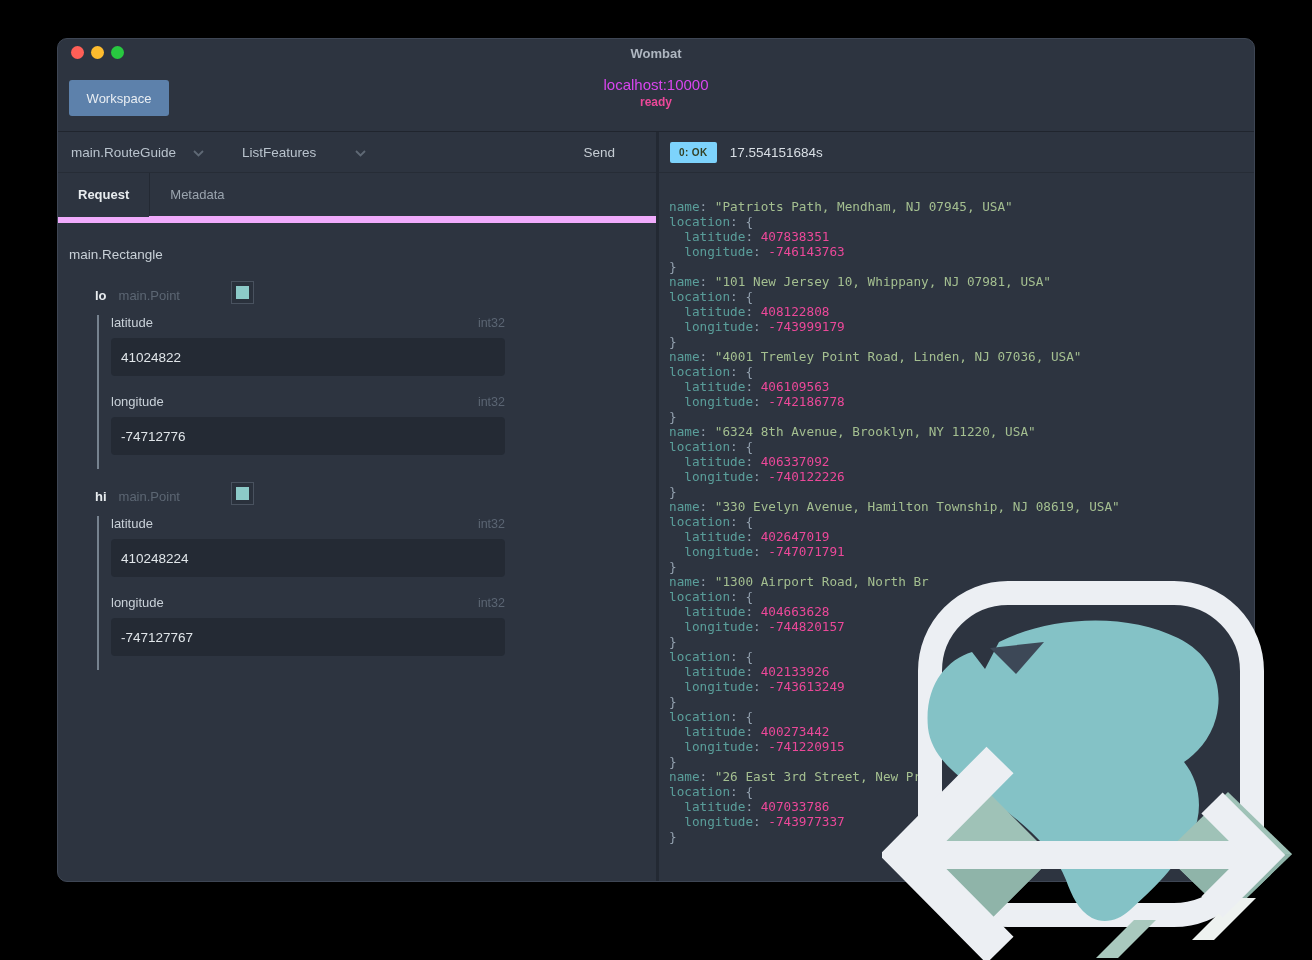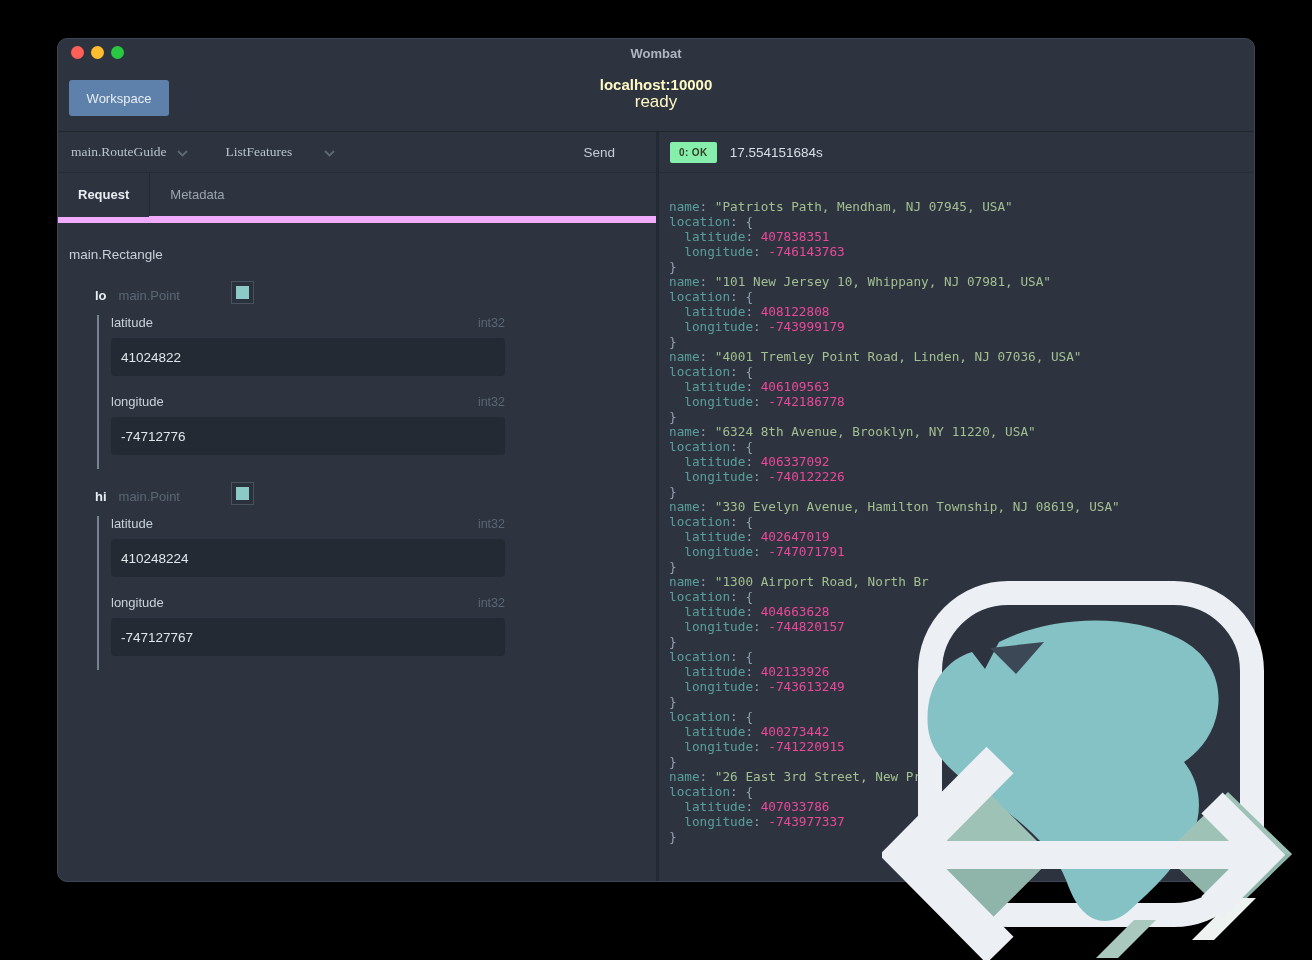--- a/index.html
+++ b/index.html
@@ -12,35 +12,35 @@
   .titlebar{height:28px;position:relative;flex:0 0 auto;}
   .lights{position:absolute;left:13px;top:7px;display:flex;gap:7px;}
   .light{width:13px;height:13px;border-radius:50%;}
   .light.red{background:#ff5f57;} .light.yellow{background:#febc2e;} .light.green{background:#28c840;}
   .win-title{position:absolute;left:0;right:0;top:7px;text-align:center;font-size:13px;font-weight:bold;color:#aeb6c0;}
   
   .header{height:64px;position:relative;flex:0 0 auto;border-bottom:1px solid #20252e;}
   .workspace-btn{position:absolute;left:11px;top:13px;width:100px;height:36px;background:#5d81ab;
                  color:#e9eef3;font-size:13px;border:none;border-radius:3px;display:flex;align-items:center;justify-content:center;}
   .conn{position:absolute;left:0;right:0;top:9px;text-align:center;}
-  .conn .host{font-size:15px;font-weight:bold;color:#fef9c3;line-height:18px;}
-  .conn .state{font-size:17px;font-weight:normal;color:#fef9c3;line-height:16px;}
+  .conn .host{font-size:15px;font-weight:normal;color:#d946ef;line-height:18px;}
+  .conn .state{font-size:12px;font-weight:bold;color:#ec4899;line-height:16px;}
   
   .main{flex:1;display:flex;min-height:0;}
   .panel{display:flex;flex-direction:column;min-width:0;}
   .panel.left{width:598px;flex:0 0 auto;}
   .divider{width:3px;background:#232933;flex:0 0 auto;}
   .panel.right{flex:1;}
   
   .toolbar{height:40px;flex:0 0 auto;display:flex;align-items:center;border-bottom:1px solid #262c36;}
-  .selector{display:flex;align-items:center;gap:10px;color:#b9c3cd;font-size:13.5px;margin-left:13px;cursor:default;font-family:Liberation Serif, serif;}
+  .selector{display:flex;align-items:center;gap:17px;color:#b9c3cd;font-size:13.5px;margin-left:13px;cursor:default;}
   .selector + .selector{margin-left:38px;}
   .chev{width:11px;height:7px;margin-top:2px;}
   .send-btn{margin-left:auto;margin-right:35px;background:none;border:none;color:#c6cdd4;font-size:13.5px;}
-  .status-badge{margin-left:11px;background:#86efac;color:#333f22;font-size:10px;font-weight:bold;
+  .status-badge{margin-left:11px;background:#7dd3fc;color:#333f22;font-size:10px;font-weight:bold;
                 padding:5px 9px;border-radius:2px;letter-spacing:.4px;}
   .duration{margin-left:13px;color:#d9dfe5;font-size:13.5px;}
   
   .tabbar{height:43px;flex:0 0 auto;display:flex;align-items:stretch;border-bottom:7px solid #f0abfc;}
   .tab{display:flex;align-items:center;padding:0 20px;font-size:13px;color:#9aa4ae;position:relative;}
   .tab.active{color:#e8ecef;font-weight:bold;border-right:1px solid #232933;}
   .tab.active::after{content:'';position:absolute;left:0;right:0;bottom:-1px;height:1px;background:#2d3440;}
   
   .form-content{flex:1;overflow:hidden;padding:24px 0 0 11px;}
   .msg-type{color:#c8d0d7;font-size:13.5px;margin-bottom:20px;}

